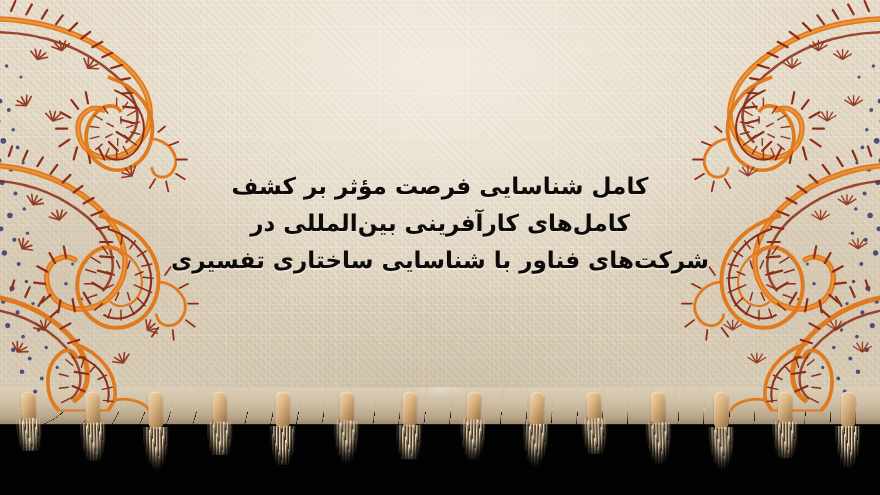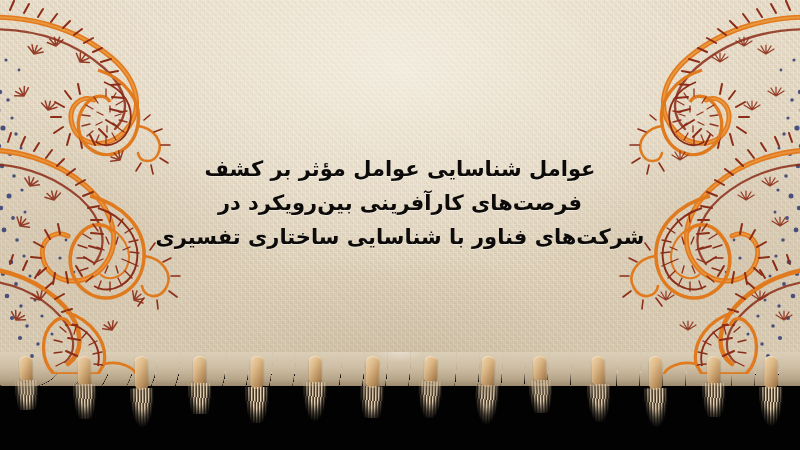--- a/index.html
+++ b/index.html
@@ -500,18 +500,18 @@
         <div class="knot" style="top: 4px; height: 29px;"></div>
         <div class="skirt" style="top: 31px; height: 34px;"></div>
       </div>
       <div class="tassel" style="left: 751.429px; transform: rotate(0deg);">
         <div class="knot" style="top: 4px; height: 33px;"></div>
         <div class="skirt" style="top: 35px; height: 39px;"></div>
       </div>
     </div>
 
   <div class="title">
-    <span class="ln">عوامل شناسایی عوامل مؤثر بر کشف</span>
-    <span class="ln">فرصت‌های کارآفرینی بین‌رویکرد در</span>
+    <span class="ln">کامل شناسایی فرصت مؤثر بر کشف</span>
+    <span class="ln">کامل‌های کارآفرینی بین‌المللی در</span>
     <span class="ln">شرکت‌های فناور با شناسایی ساختاری تفسیری</span>
   </div>
 
 </div>
 
 </body></html>

